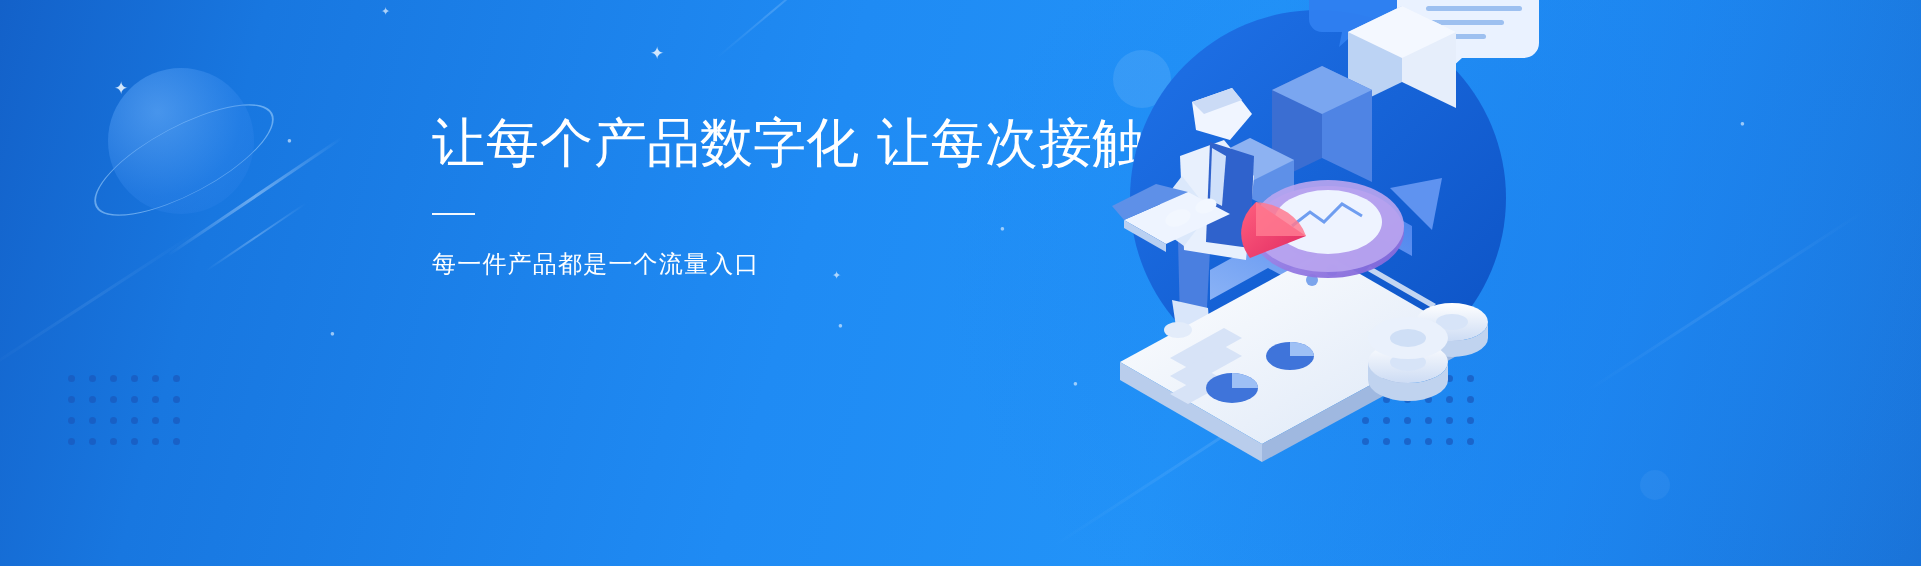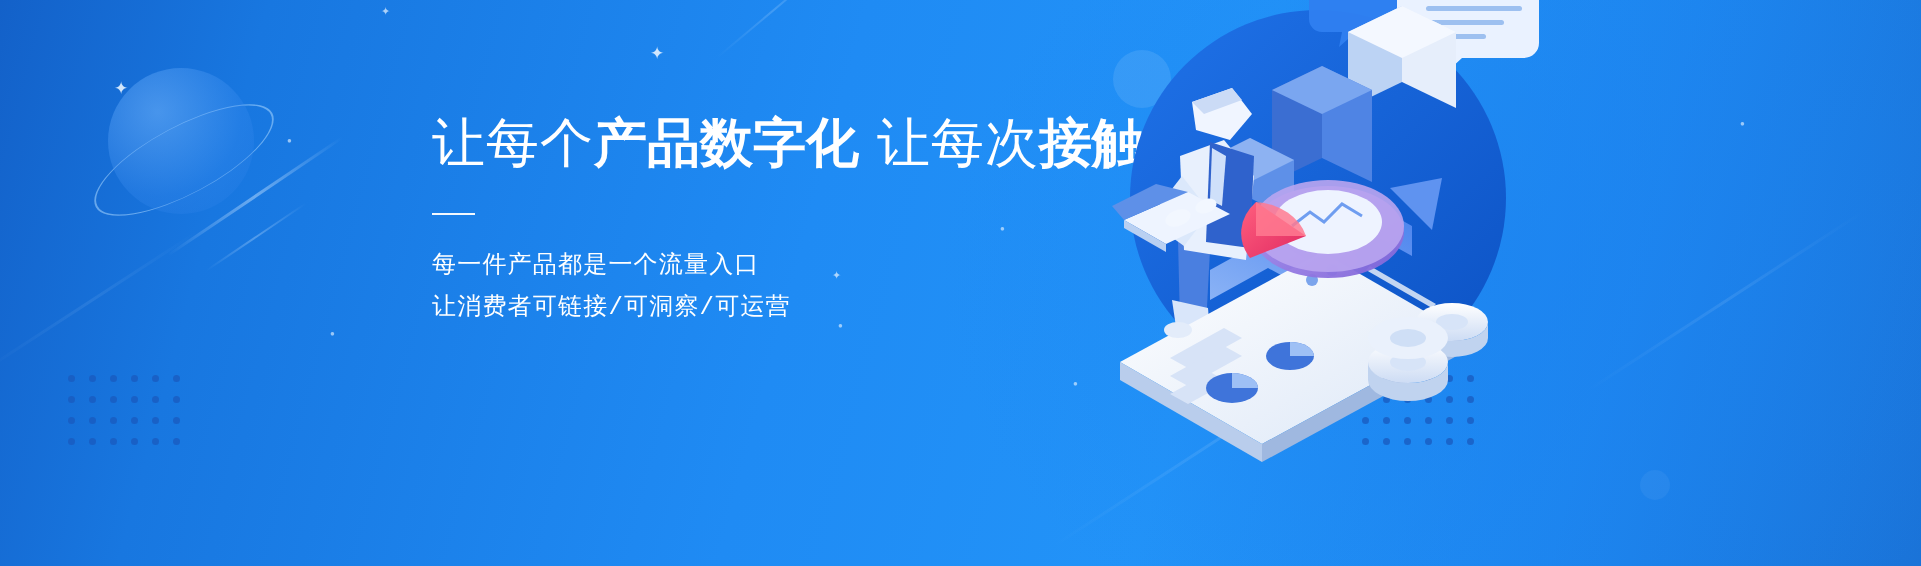--- a/index.html
+++ b/index.html
@@ -32,21 +32,21 @@
   .spark.sm{font-size:11px;opacity:.8;}
   .spark.xs{font-size:8px;opacity:.7;}
   .bubbleDot{position:absolute;border-radius:50%;background:rgba(255,255,255,0.10);}
 
   
   #textblock{position:absolute;left:432px;top:112px;width:700px;}
   #headline{
     white-space:nowrap;color:#ffffff;font-size:53px;line-height:1.18;
     letter-spacing:1px;font-weight:300;
   }
-  #headline .bold{font-weight:700;letter-spacing:0px;}
+  #headline .bold{font-weight:400;letter-spacing:0px;}
   #headline .gap{display:inline-block;width:18px;}
   #divider{width:43px;height:2px;background:#ffffff;margin-top:38px;opacity:.95;}
   #subtitle{margin-top:30px;font-family:Liberation Mono, monospace;}
   .subline{color:#ffffff;font-size:24px;line-height:42px;letter-spacing:1.2px;font-weight:400;white-space:nowrap;}
 
   
   #illo{position:absolute;left:1060px;top:-30px;width:520px;height:600px;}
 </style>
 </head>
 <body>
@@ -135,21 +135,20 @@
 
   <div id="textblock">
     <div id="headline">
       <span>让每个</span><span class="bold">产品数字化</span><span class="gap"></span><span>让每次</span><span class="bold">接触有价值</span>
     </div>
 
     <div id="divider"></div>
 
     <div id="subtitle">
       <div class="subline">每一件产品都是一个流量入口</div>
-      <div class="subline">让消费者可链接/可洞察/可运营</div>
     </div>
   </div>
 
   <div id="illo">
     <svg width="520" height="600" viewBox="0 0 520 600" xmlns="http://www.w3.org/2000/svg">
       <defs>
         <linearGradient id="gCircle" x1="0" y1="0" x2="1" y2="1">
           <stop offset="0%" stop-color="#1f72e8"></stop>
           <stop offset="100%" stop-color="#0c52c4"></stop>
         </linearGradient>

